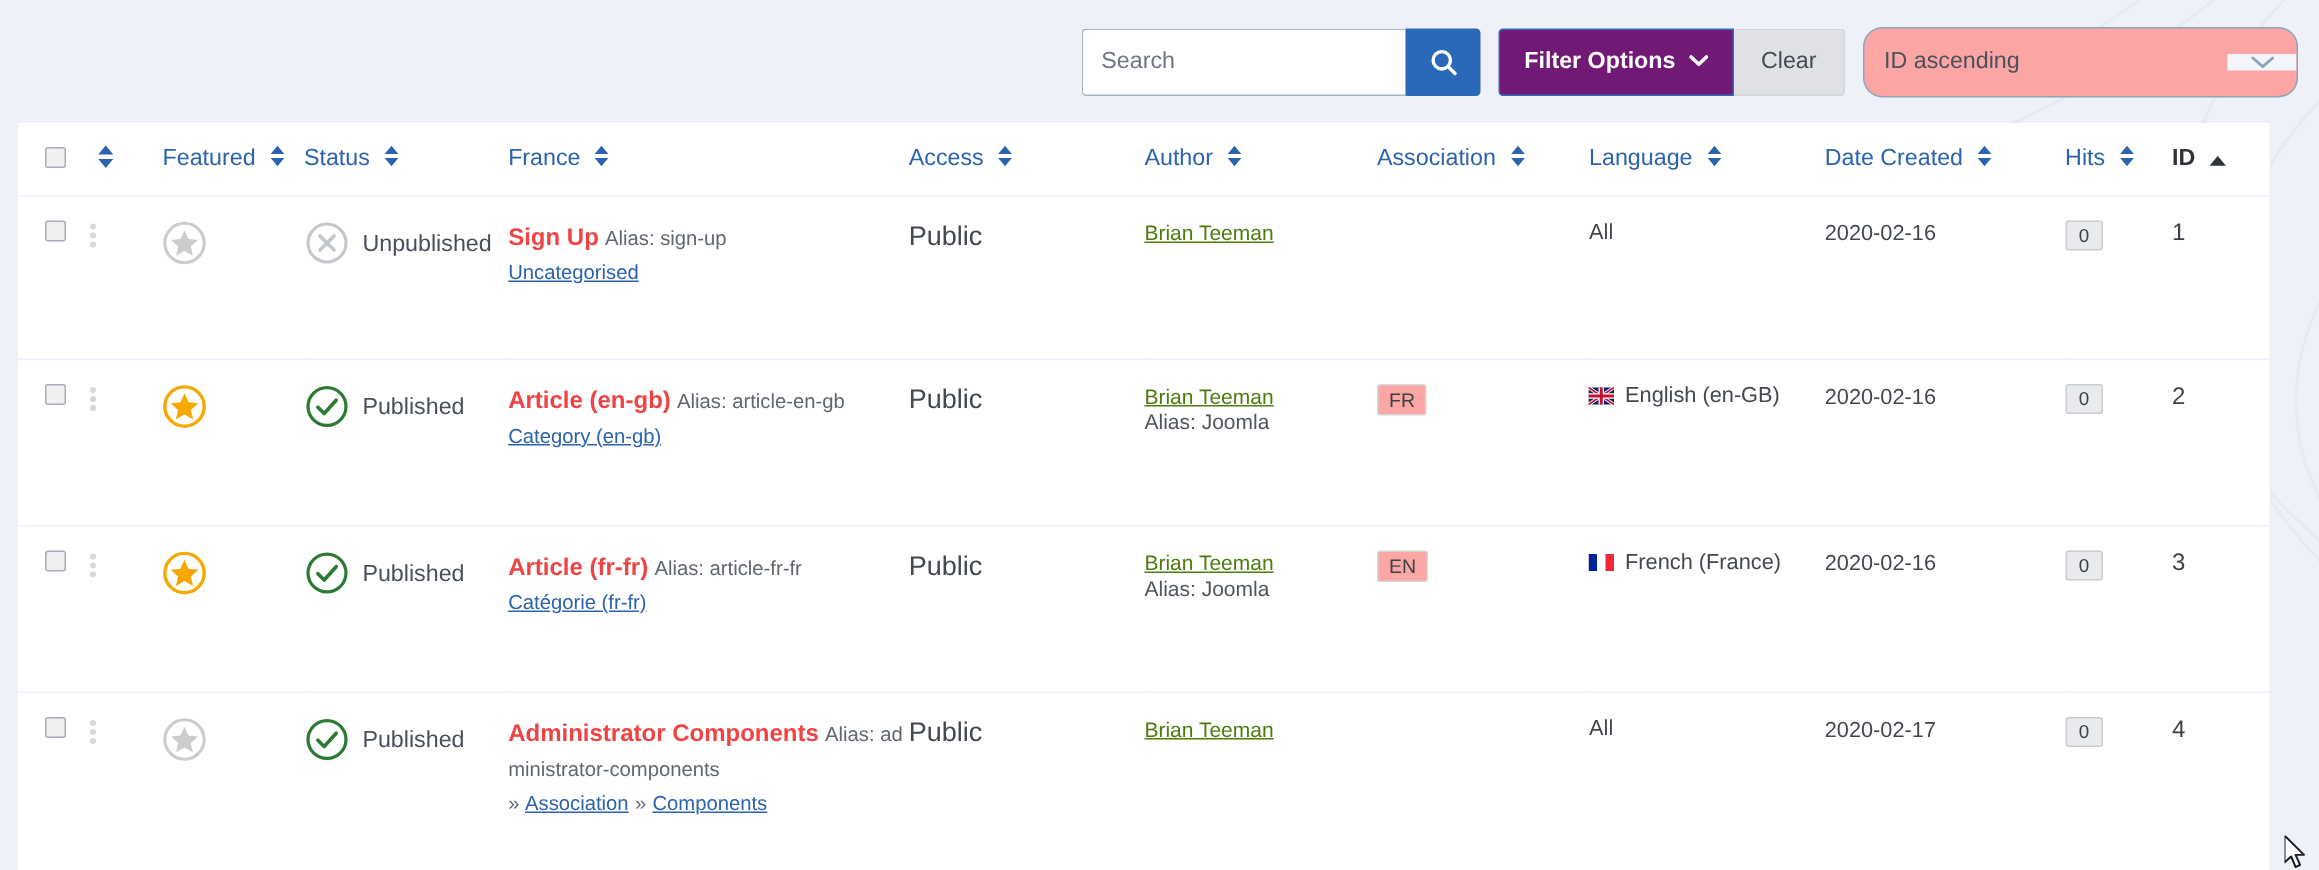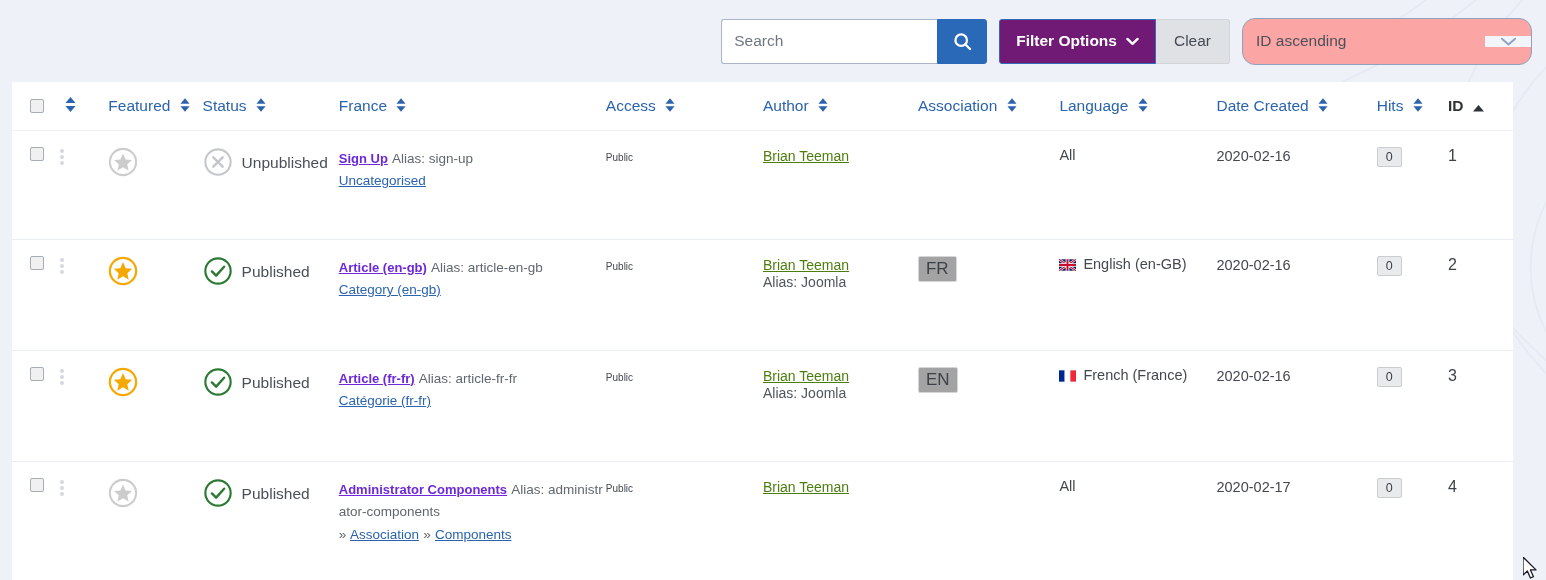--- a/index.html
+++ b/index.html
@@ -221,64 +221,63 @@
 
   .star-btn, .status-btn {
     background: none; border: none; padding: 0; cursor: pointer;
     display: inline-flex; align-items: center;
   }
   .status-cell { display: flex; align-items: center; gap: 9px; }
   .status-label { font-size: 15.5px; color: #4a5059; }
 
   .title-cell { line-height: 1.52; word-break: break-all; }
   .title-link {
-    color: #6d28d9;
-    font-size: 13px;
+    color: #ef4444;
+    font-size: 16px;
     font-weight: bold;
-    text-decoration: underline;
     cursor: pointer;
     word-break: break-all;
   }
   .alias-text { color: #61676f; font-size: 13.5px; }
   .cat-link {
     color: #2b63ae; font-size: 13.5px; text-decoration: underline;
     cursor: pointer;
   }
   .path-sep { color: #61676f; font-size: 13.5px; }
 
   .author-link { color: #4d7c0f; font-size: 14px; text-decoration: underline; cursor: pointer; }
   .author-alias { color: #50565e; font-size: 14px; }
 
   .assoc-badge {
     display: inline-block;
-    background: #a3a3a3;
+    background: #fca5a5;
     border: 1px solid #d4d6d9;
     border-radius: 2px;
-    font-size: 17px;
+    font-size: 13px;
     color: #3d4248;
     padding: 2px 7px;
     cursor: pointer;
   }
   .lang-cell { display: flex; align-items: center; gap: 7px; font-size: 14.5px; color: #43484f; }
   .flag { width: 17px; height: 12px; display: inline-block; flex: 0 0 auto; }
 
   .hits-badge {
     display: inline-block;
     min-width: 11px;
     text-align: center;
     background: #e9eaec;
     border: 1px solid #c9ccd1;
     border-radius: 2px;
     font-size: 12.5px;
     color: #3d4248;
     padding: 2px 6px;
   }
   .id-val { font-size: 16px; color: #3c4249; }
   .date-val { font-size: 14.5px; color: #43484f; }
-  .access-val { font-size: 10px; color: #43484f; }
+  .access-val { font-size: 18px; color: #43484f; }
 
   
   tr.r1 td { height: 76px; }
   tr.r2 td, tr.r3 td { height: 78px; }
   tr.r4 td, tr.r5 td { height: 100px; }
 
   .cursor {
     position: absolute;
     left: 1523px;
     top: 557px;

